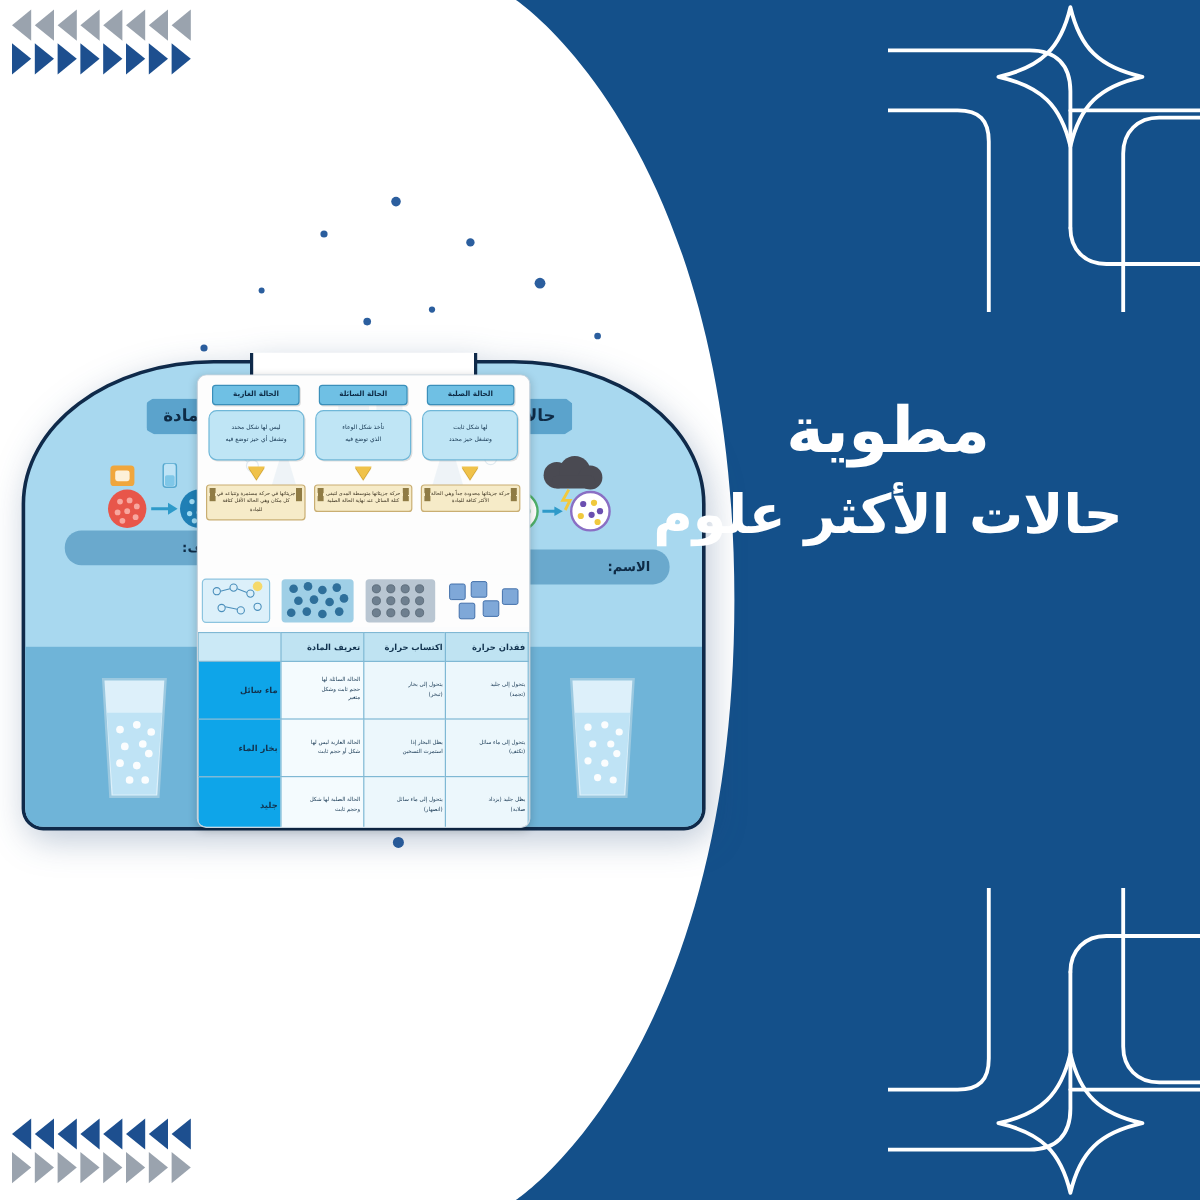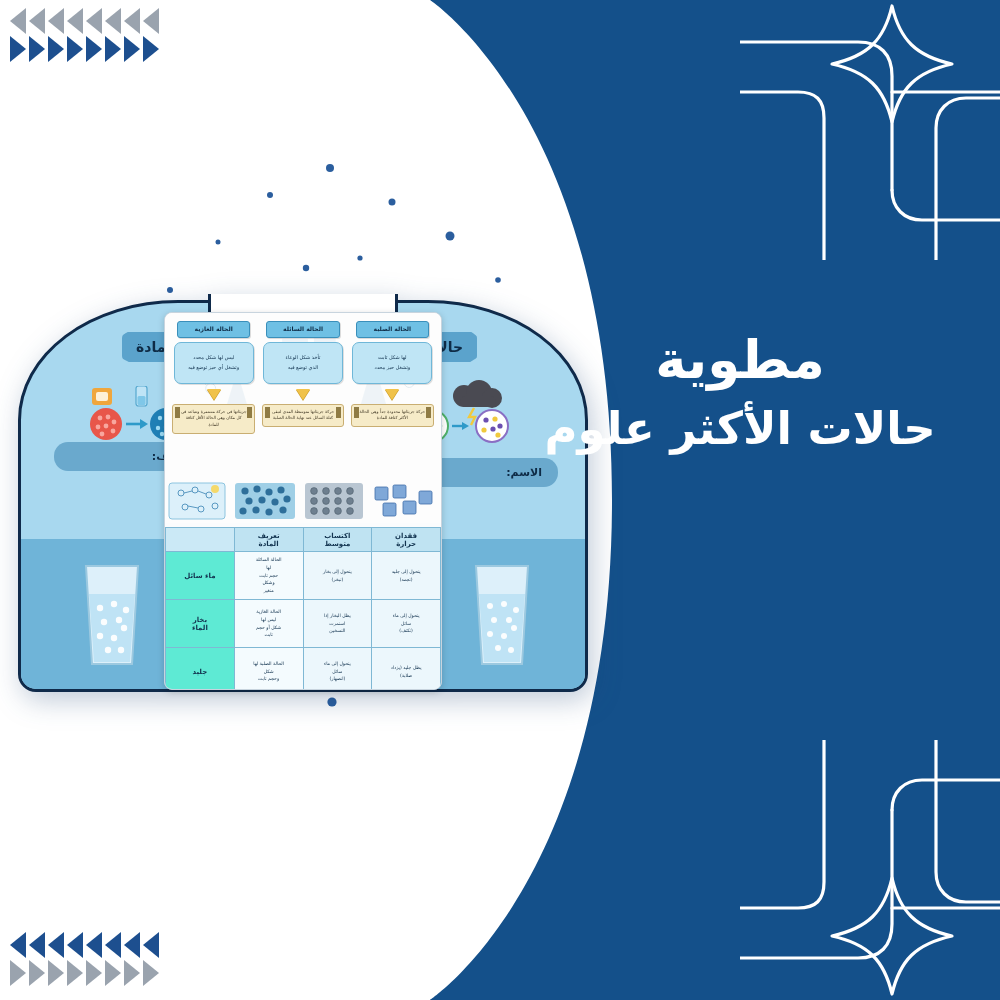--- a/index.html
+++ b/index.html
@@ -297,34 +297,34 @@
   
   #matter-table {
     width: 100%;
     border-collapse: collapse;
     direction: rtl;
     table-layout: fixed;
   }
   #matter-table th,
   #matter-table td {
     border: 1px solid #7fb8d4;
-    text-align: center;
+    text-align: right;
     vertical-align: middle;
     color: #12334f;
-    padding: 3px 18px;
+    padding: 3px 2px;
   }
   #matter-table thead th {
     background: #bfe3f2;
     font-size: 7px;
     font-weight: 700;
     height: 24px;
   }
   #matter-table thead th.corner-cell { background: #cbe9f6; }
   #matter-table td.state-name {
-    background: #5eead4;
+    background: #0ea5e9;
     font-size: 7px;
     font-weight: 700;
     width: 27%;
   }
   #matter-table td.cell-text {
     background: #ecf7fc;
     font-size: 4.6px;
     line-height: 1.7;
     height: 48px;
   }
@@ -679,21 +679,21 @@
           <rect x="240" y="22" width="13" height="13" rx="1.5"></rect>
           <rect x="256" y="12" width="13" height="13" rx="1.5"></rect>
         </g>
       </svg>
 
       
       <table id="matter-table">
         <thead>
           <tr>
             <th>فقدان حرارة</th>
-            <th>اكتساب متوسط</th>
+            <th>اكتساب حرارة</th>
             <th>تعريف المادة</th>
             <th class="corner-cell"></th>
           </tr>
         </thead>
         <tbody>
 
           <tr>
             <td class="cell-text">
               <span class="cell-line">يتحول إلى جليد</span>
               <span class="cell-line">(تجمد)</span>

